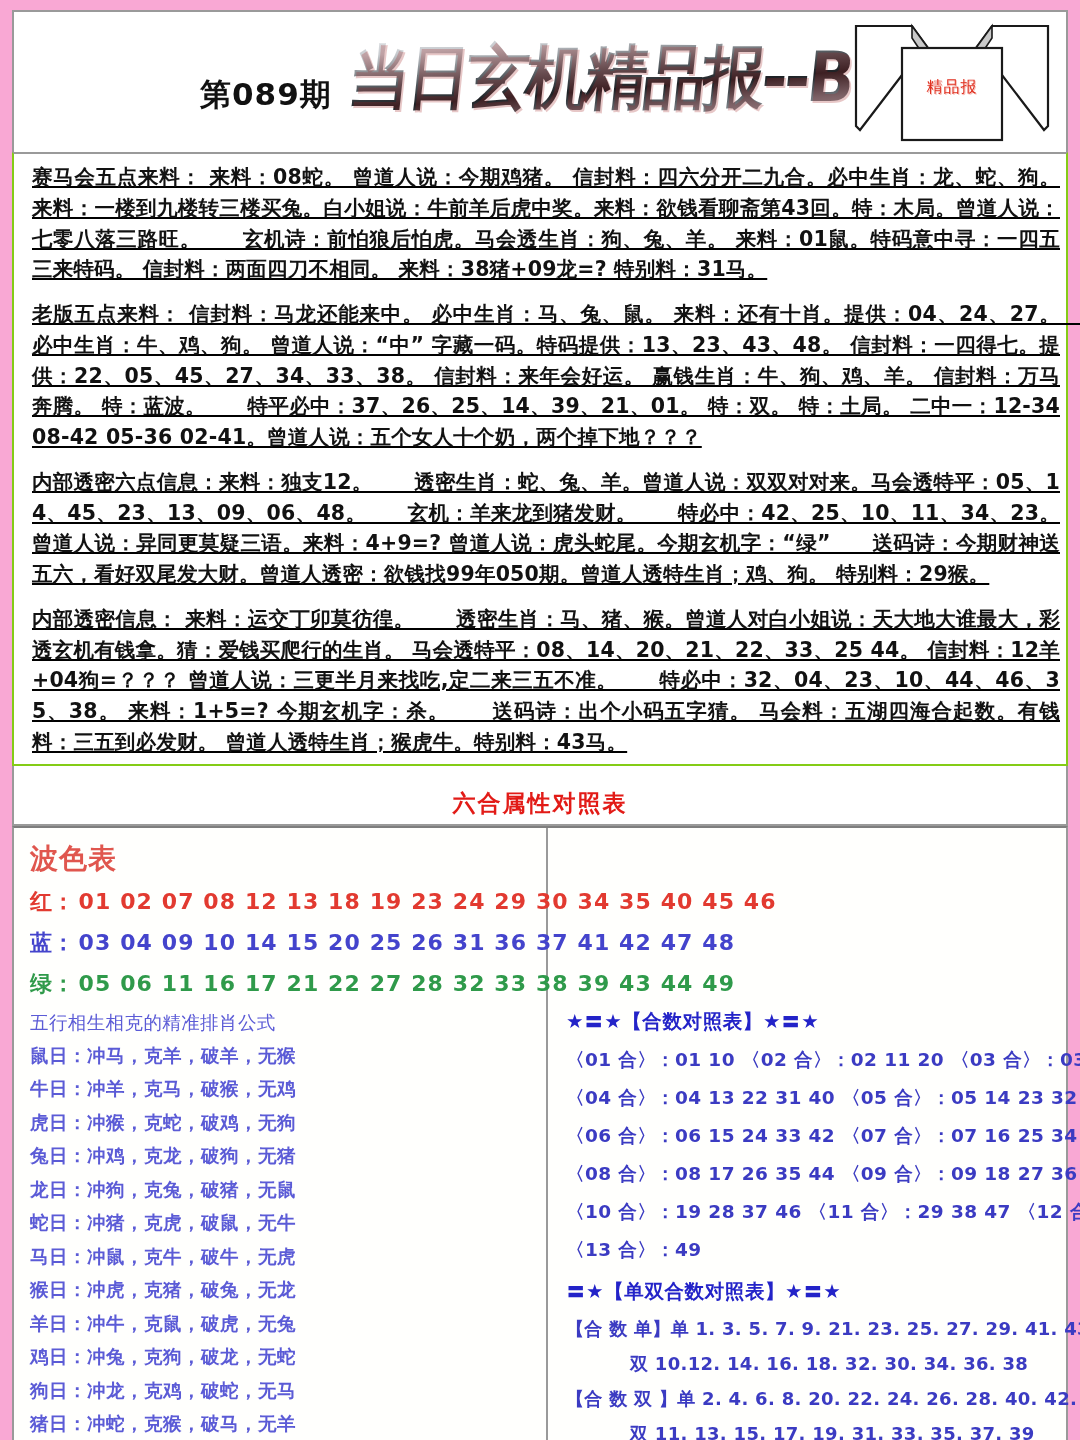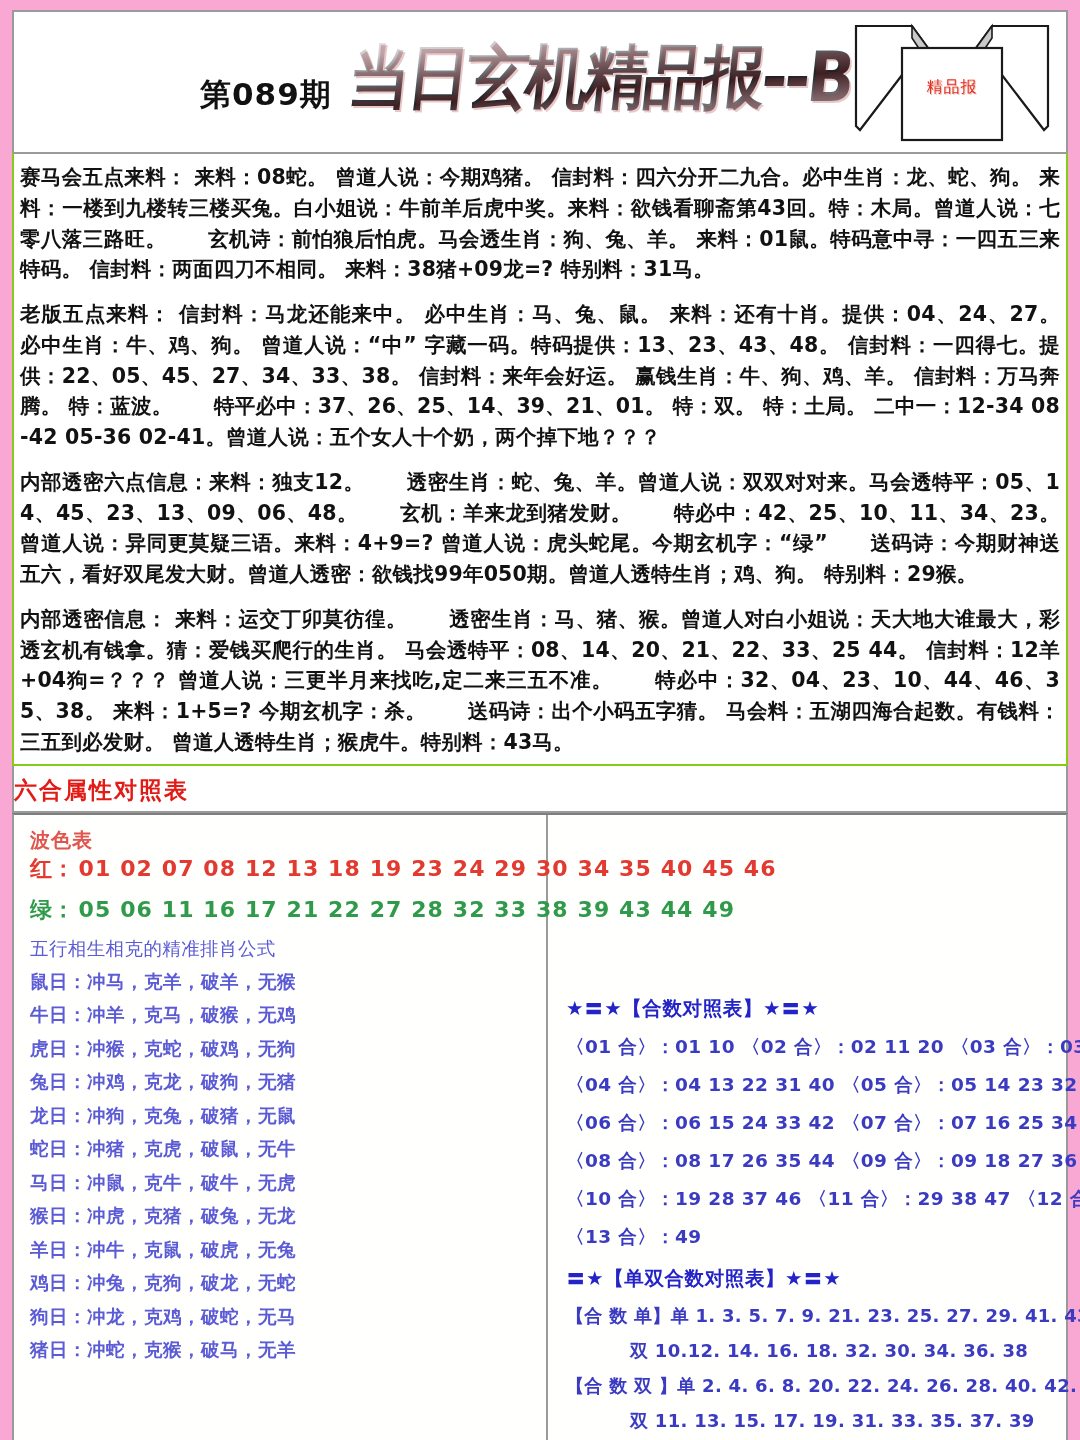--- a/index.html
+++ b/index.html
@@ -99,42 +99,44 @@
     color: #e21b17;
     white-space: nowrap;
     letter-spacing: 0px;
   }
 
   
   .body-box {
     border: 2px solid #84cc16;
     border-top: 2px solid #9a9a9a;
     box-sizing: border-box;
-    padding: 8px 6px 6px 6px;
+    padding: 8px 6px 6px 18px;
     background: #ffffff;
+    text-decoration: underline;
   }
   .para {
     font-size: 20.5px;
     font-weight: bold;
     color: #121212;
     line-height: 1.50;
     text-align: justify;
     text-align-last: left;
     letter-spacing: 0.2px;
     margin: 0 0 14px 0;
     word-break: break-all;
   }
   .para:last-child { margin-bottom: 0; }
 
   
   .section-title-bar {
     border: 2px solid #9a9a9a;
     border-top: none;
     box-sizing: border-box;
-    padding: 9px 0 5px 0;
+    text-align: center;
+    padding: 22px 0 5px 0;
     background: #ffffff;
   }
   .section-title {
     font-size: 23px;
     font-weight: bold;
     color: #e21b17;
     letter-spacing: 2px;
   }
 
   
@@ -153,23 +155,24 @@
     padding: 12px 8px 8px 16px;
   }
   .col-right {
     flex: 1;
     box-sizing: border-box;
     padding: 12px 12px 8px 18px;
     position: relative;
   }
 
   .wave-title {
-    font-size: 20px;
+    font-size: 28px;
     font-weight: bold;
     color: #e0564e;
+    margin-bottom: 9px;
     letter-spacing: 1px;
   }
   .wave-row {
     font-size: 22px;
     font-weight: bold;
     margin-bottom: 11px;
     white-space: nowrap;
     letter-spacing: 0.3px;
   }
   .wave-row.red   { color: #e23a30; }
@@ -263,20 +266,23 @@
     <span class="section-title">六合属性对照表</span>
   </div>
 
   <div class="table-box">
 
     <div class="col-left">
       <div class="wave-title">波色表</div>
 
       <div class="wave-row red">
         <span>红：</span><span class="nums">01 02 07 08 12 13 18 19 23 24 29 30 34 35 40 45 46</span>
+      </div>
+      <div class="wave-row blue">
+        <span>蓝：</span><span class="nums">03 04 09 10 14 15 20 25 26 31 36 37 41 42 47 48</span>
       </div>
       <div class="wave-row green">
         <span>绿：</span><span class="nums">05 06 11 16 17 21 22 27 28 32 33 38 39 43 44 49</span>
       </div>
 
       <div class="formula-title">五行相生相克的精准排肖公式</div>
 
       <div class="zodiac-row">鼠日：冲马，克羊，破羊，无猴</div>
       <div class="zodiac-row">牛日：冲羊，克马，破猴，无鸡</div>
       <div class="zodiac-row">虎日：冲猴，克蛇，破鸡，无狗</div>

